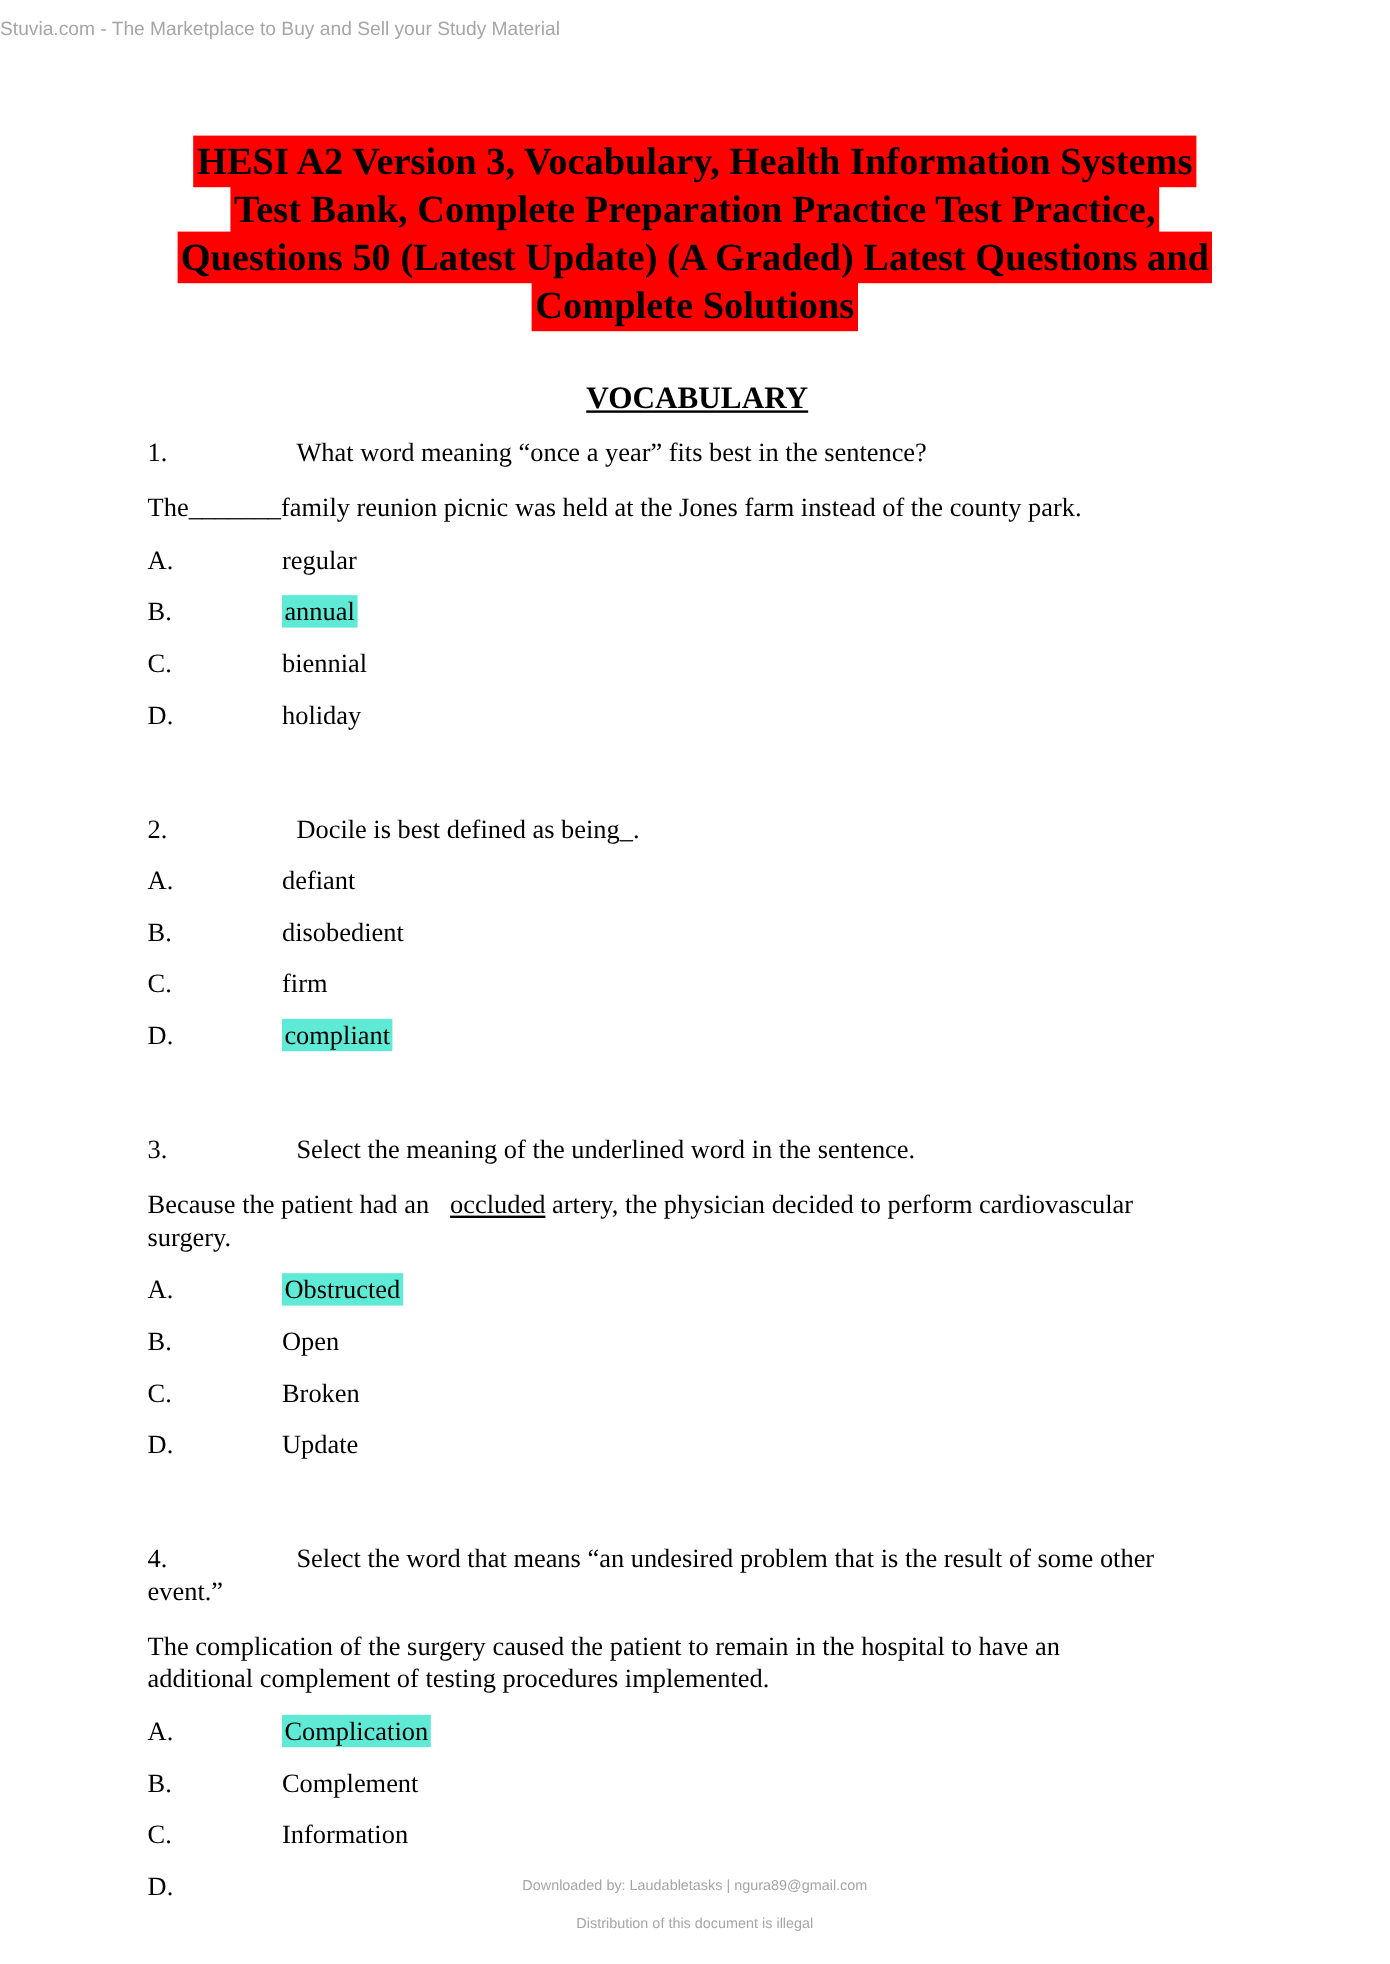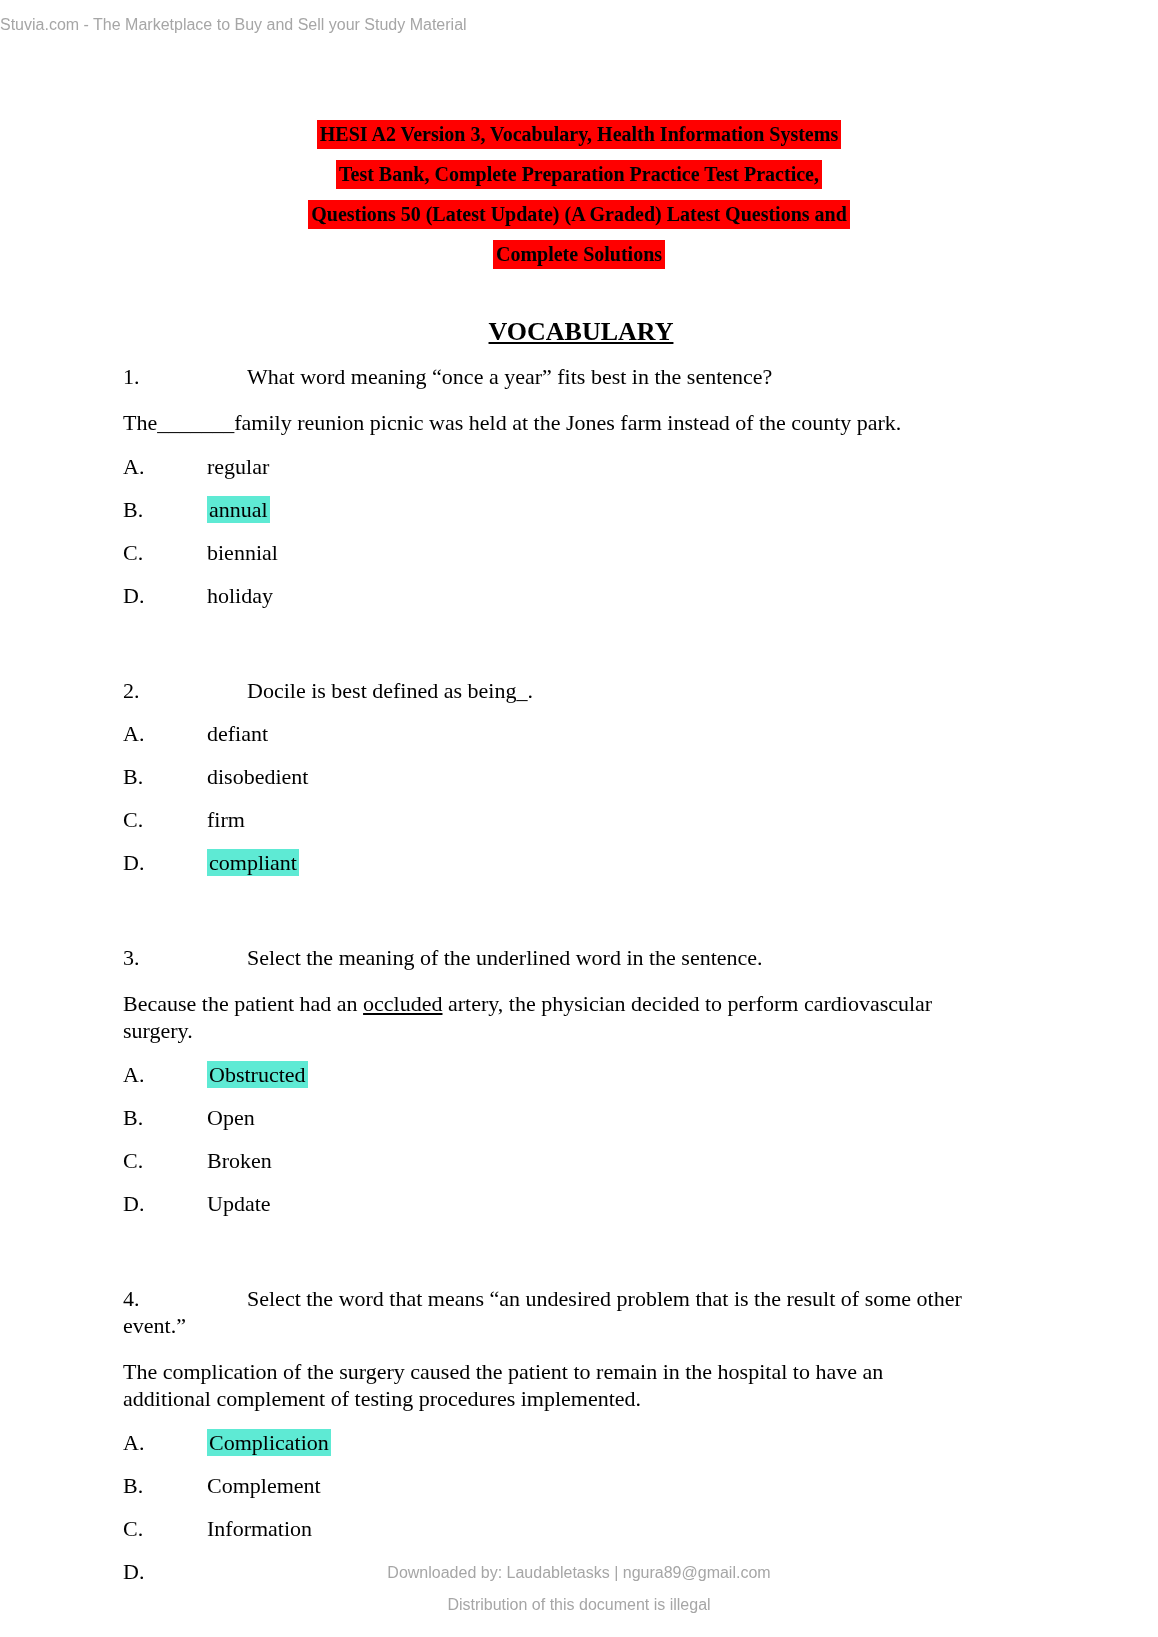--- a/index.html
+++ b/index.html
@@ -6,41 +6,41 @@
   .page {
     position:relative; width:1158px; height:1637px; background:#ffffff;
     font-family:"Liberation Serif", serif; color:#000; overflow:hidden;
   }
   .doc-header {
     position:absolute; top:16px; left:0; right:0; text-align:left;
     font-family:"Liberation Sans", sans-serif; font-size:16px; color:#a6a6a6;
   }
   .doc-title {
     position:absolute; top:114px; left:55px; right:55px; text-align:center;
-    font-weight:bold; font-size:20px; line-height:40px; margin:0;
+    font-weight:bold; font-size:32px; line-height:40px; margin:0;
   }
   .doc-title .hl-red { background:#ff0000; padding:3px 3px 4px 3px; }
   .content { position:absolute; left:123px; top:318px; width:916px; }
   .section-heading {
     text-align:center; font-size:26px; font-weight:bold; line-height:27px;
     text-decoration:underline; margin:0 0 18px 0;
   }
   .row { position:relative; font-size:22px; line-height:27px; }
   .row .num { position:absolute; left:0; top:0; }
   .row .txt { margin:0; text-indent:124px; white-space:pre-line; }
   .q-row { margin-bottom:19px; }
   .context { font-size:22px; line-height:27px; margin:0 0 17px 0; white-space:pre-line; }
   .opt-row { margin-bottom:16px; }
-  .opt-row .txt { text-indent:0; margin-left:84px; }
+  .opt-row .txt { text-indent:0; margin-left:112px; }
   .question-block { margin-bottom:68px; }
   .hl-yellow { background:#5eead4; padding:1px 2px; }
-  .u { text-decoration:underline; }
+  .u { text-decoration:underline;margin-left:12px; }
   .doc-footer-1, .doc-footer-2 {
     position:absolute; left:0; right:0; text-align:center;
-    font-family:"Liberation Sans", sans-serif; font-size:16px; color:#a6a6a6;
+    font-family:"Liberation Sans", sans-serif; font-size:12px; color:#a6a6a6;
   }
   .doc-footer-1 { top:1564px; }
   .doc-footer-2 { top:1596px; }
 </style>
 </head>
 <body>
 
 <div class="page">
 
   <div class="doc-header">Stuvia.com - The Marketplace to Buy and Sell your Study Material</div>

